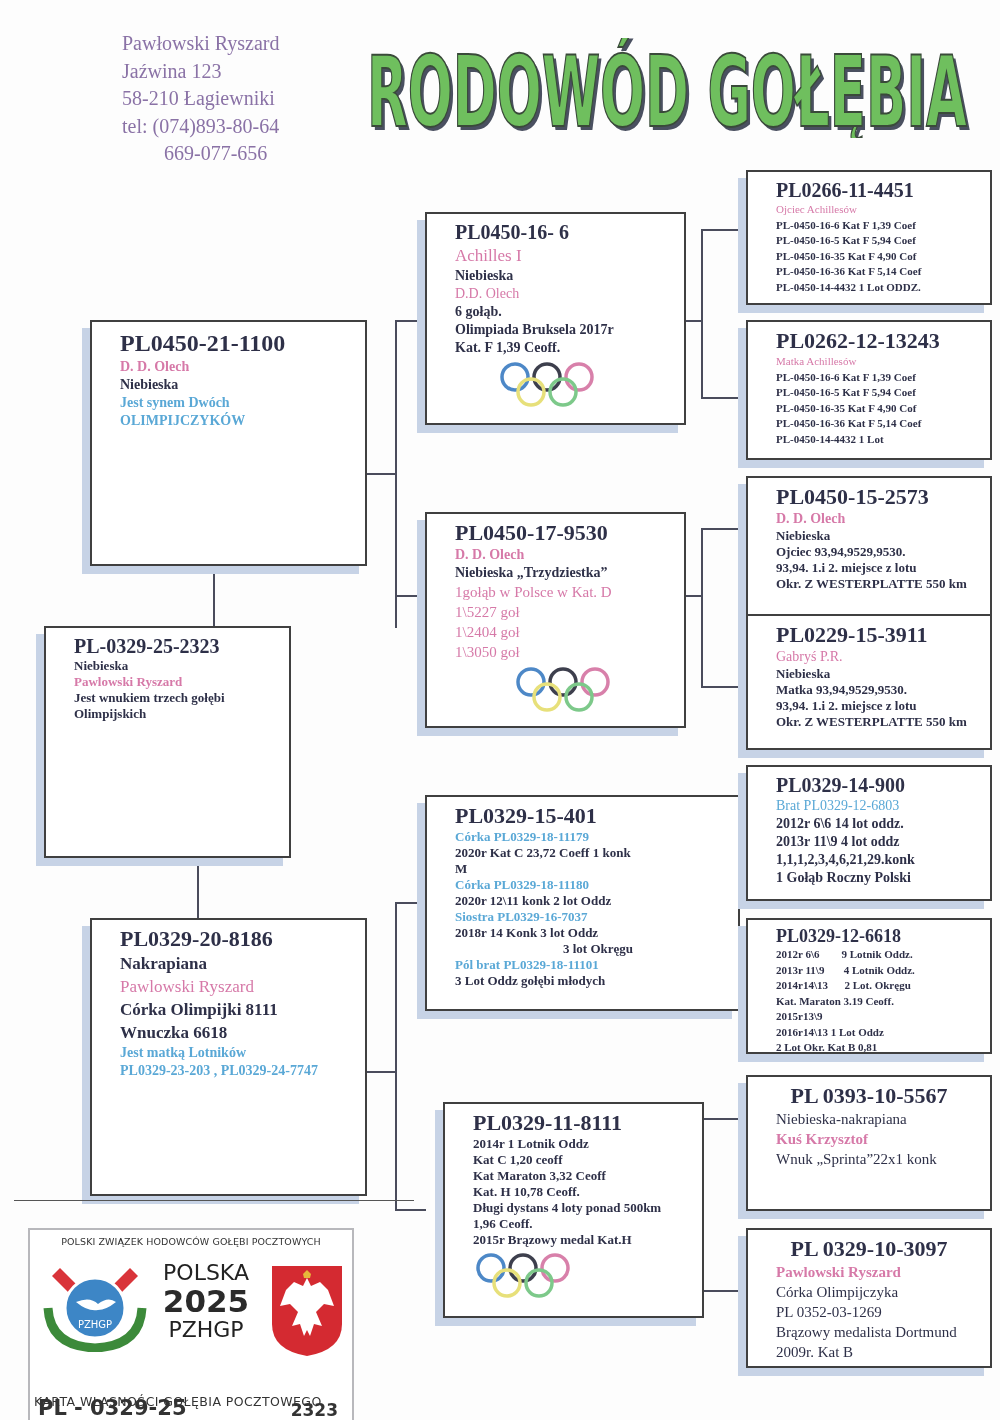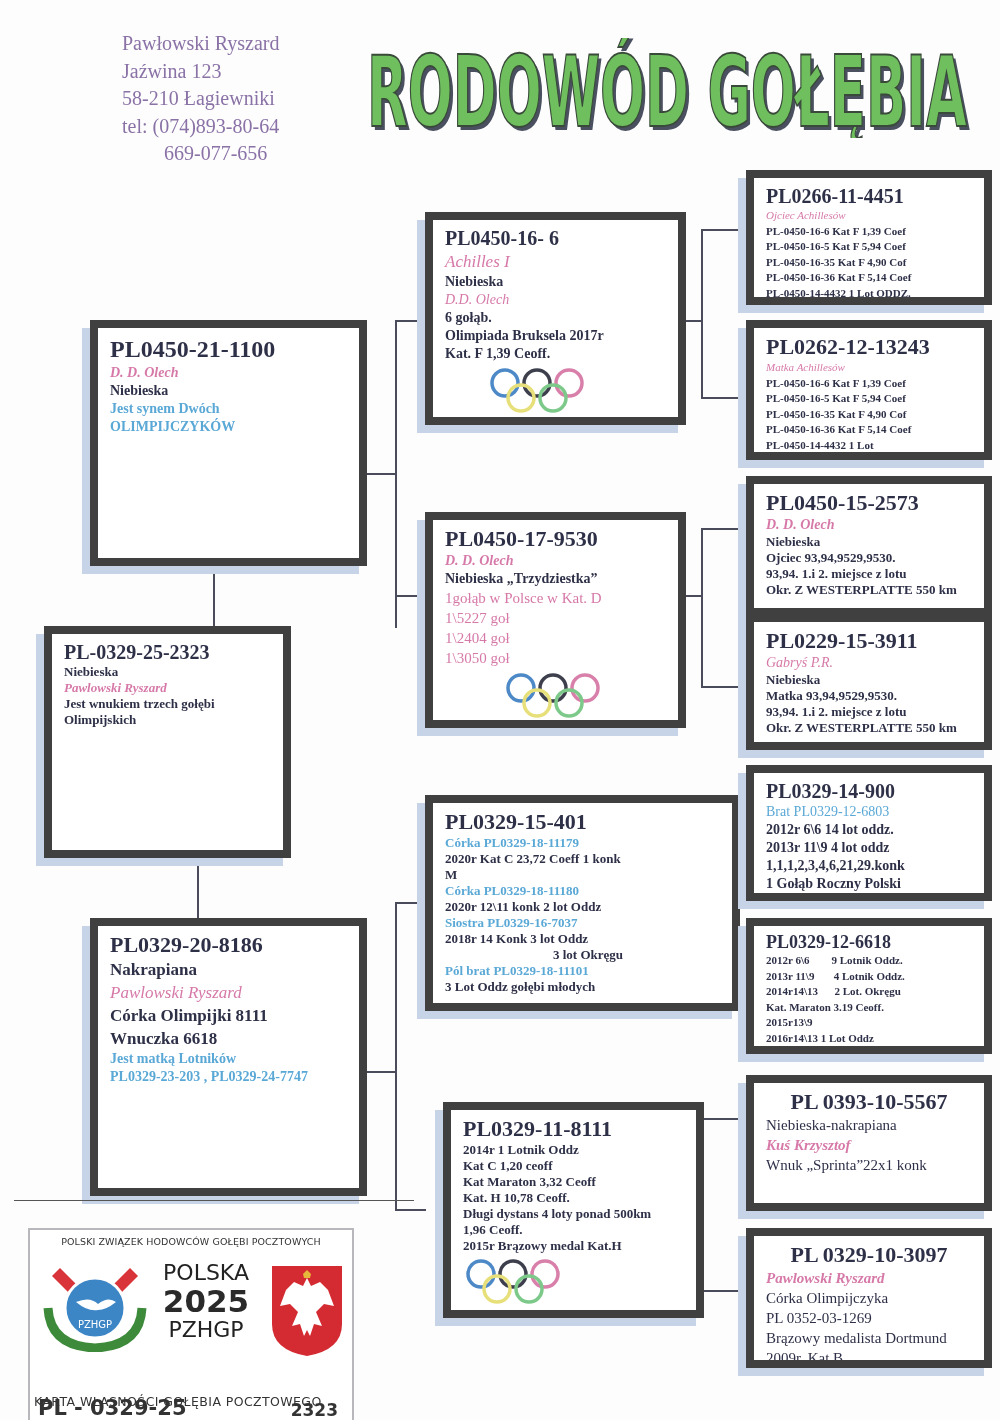--- a/index.html
+++ b/index.html
@@ -4,32 +4,32 @@
 <style>
   html, body { margin:0; padding:0; }
   body { width:1000px; height:1420px; background:#fdfdfd; position:relative; overflow:hidden;
          font-family:"Liberation Serif", serif; color:#2d2f45; }
   .owner { position:absolute; left:122px; top:30px; font-size:20px; line-height:27.5px; color:#8a72a6; }
   .owner div { white-space:nowrap; }
   .owner .indent { padding-left:42px; }
   .title { position:absolute; left:362px; top:38px; width:610px; height:100px; }
   .title svg { width:100%; height:100%; }
 
-  .box { position:absolute; background:#fff; border:8px solid #404040; box-sizing:border-box;
-         box-shadow:-8px 8px 0 #c7d3e6; padding:6px 12px; overflow:hidden; }
+  .box { position:absolute; background:#fff; border:2px solid #404040; box-sizing:border-box;
+         box-shadow:-8px 8px 0 #c7d3e6; padding:6px 28px; overflow:hidden; }
   .box .id { font-weight:bold; font-size:22px; line-height:26px; color:#2e3048; white-space:nowrap; }
   .box .id.lg { font-size:24px; line-height:30px; }
   .box .id.md { font-size:20px; line-height:24px; }
   .box .id.c { text-align:center; }
   .line { font-weight:bold; font-size:13px; line-height:16px; white-space:nowrap; }
   .line.sm { font-size:11px; line-height:15.5px; }
   .line.md { font-size:14px; line-height:18px; }
   .line.lg { font-size:17px; line-height:23px; }
   .line.norm { font-weight:normal; font-size:15px; line-height:20px; }
-  .pink { color:#d679a8;font-style:italic; }
+  .pink { color:#d679a8; }
   .blue { color:#5aa8d6; }
   .dark { color:#2e3048; }
   .pinkn { color:#d679a8; font-weight:normal; }
 
   .conn { position:absolute; background:#4a4c5c; }
   .rings { display:block; margin:4px 0 0 44px; }
 
   .card { position:absolute; left:28px; top:1228px; width:326px; height:204px; border:2px solid #b8b8bc;
           background:#fff; box-sizing:border-box; }
   .card .hdr { position:absolute; left:0; right:0; top:6px; text-align:center; font-family:"DejaVu Sans", sans-serif;

